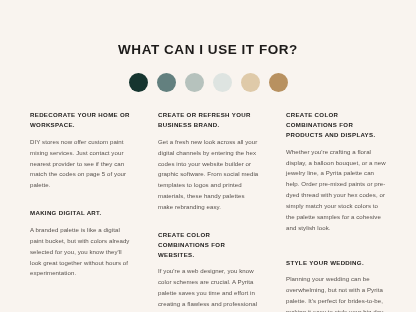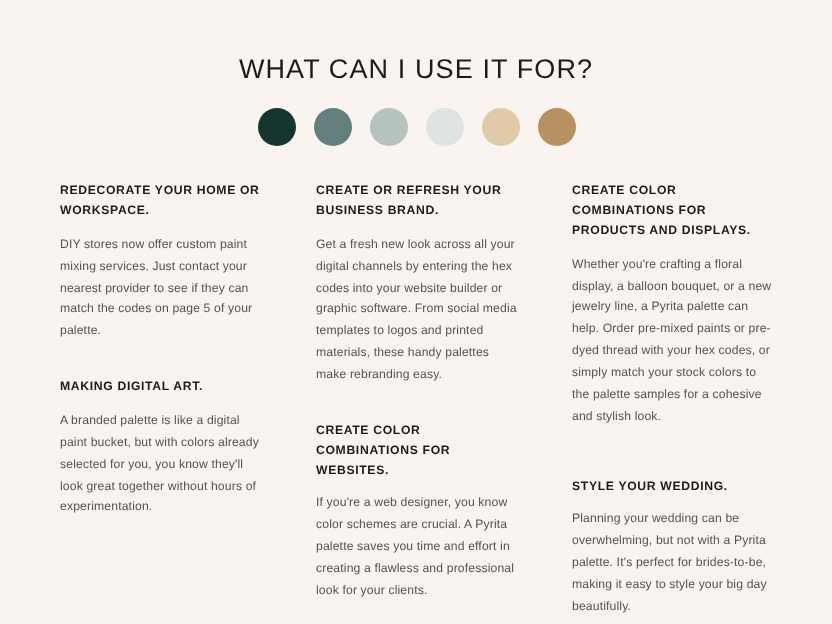--- a/index.html
+++ b/index.html
@@ -16,24 +16,24 @@
   .page {
     position: relative;
     width: 416px;
     height: 312px;
     background: #f9f4ef;
     box-sizing: border-box;
   }
   .page-title {
     text-align: center;
     font-size: 13.5px;
-    font-weight: normal;
+    font-weight: bold;
     letter-spacing: 0.55px;
     color: #1d1b1a;
-    margin: 0;
+    margin: 15px;
     padding-top: 27px;
     line-height: 1.2;
   }
   .swatch-row {
     display: flex;
     justify-content: center;
     gap: 9px;
     margin-top: 11px;
   }
   .swatch {

